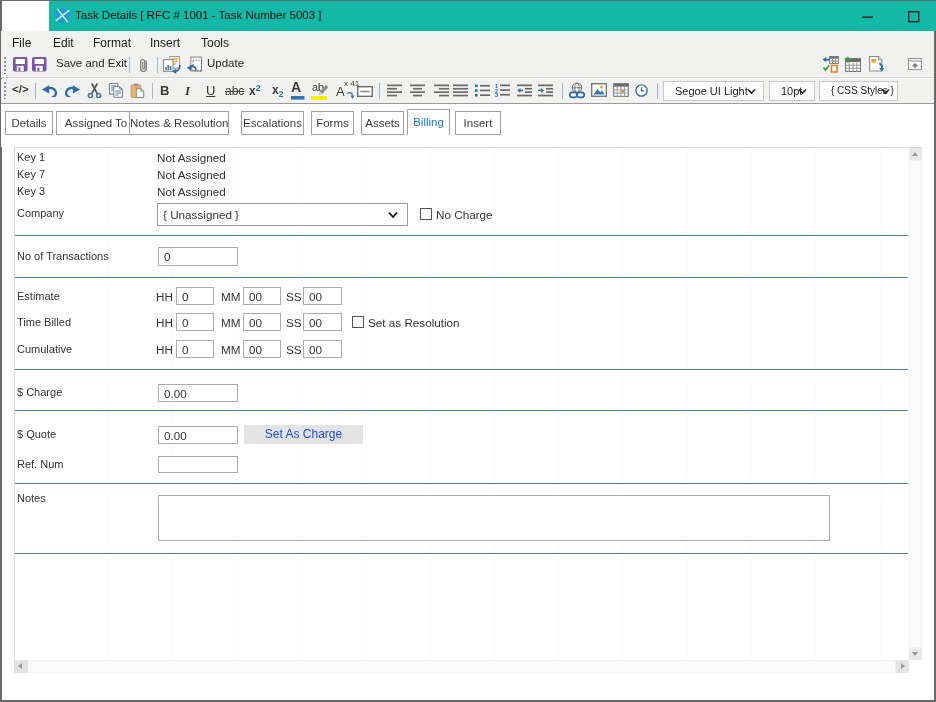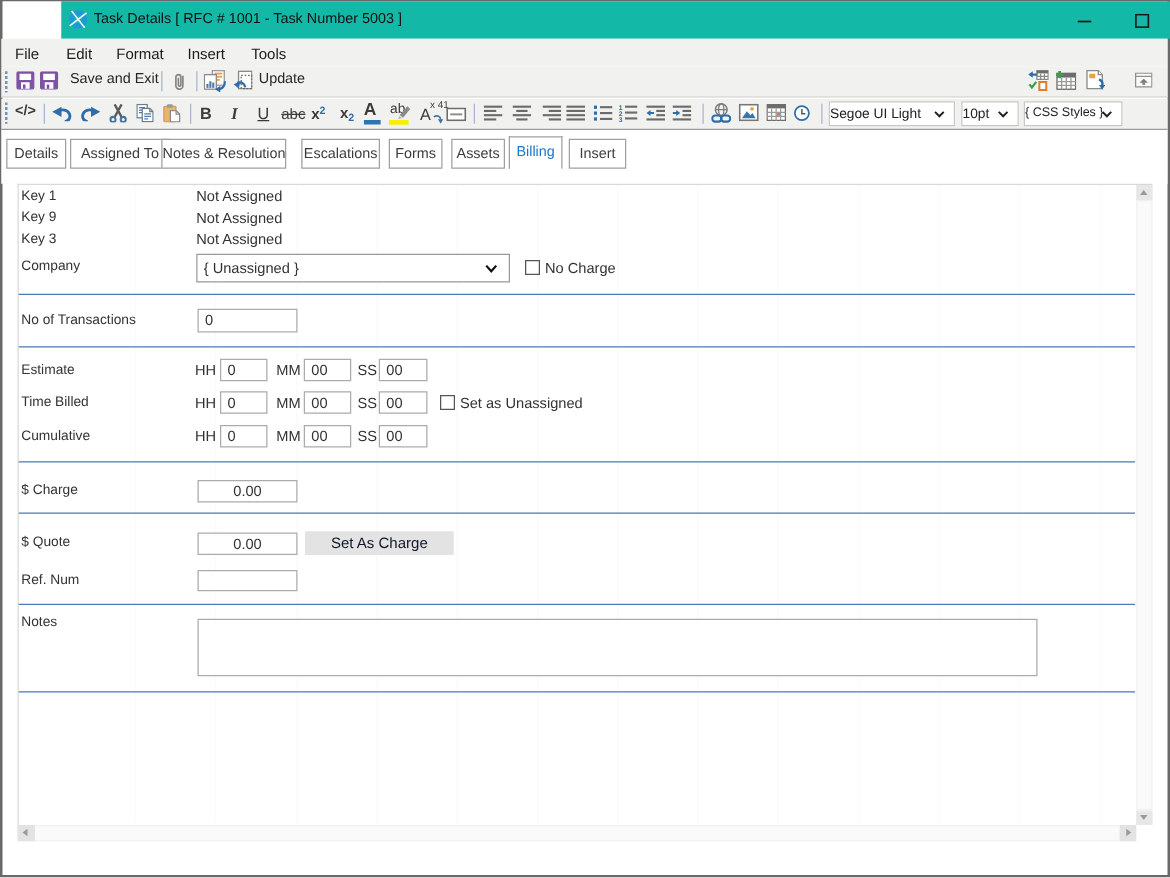--- a/index.html
+++ b/index.html
@@ -11,32 +11,32 @@
   #titlebar { position:absolute; left:1px; top:1px; width:933px; height:30px; background:#14b8a6;margin-left:48px; }
   #title-text { position:absolute; left:26px; top:8px; font-size:11.5px; color:#111; white-space:nowrap; }
   #menubar { position:absolute; left:1px; top:31px; width:933px; height:22px; background:#f1f1ef; }
   .menu-item { position:absolute; top:5px; font-size:12px; color:#1a1a1a; }
   #toolbar1 { position:absolute; left:1px; top:53px; width:933px; height:25px; background:#f1f1ef; border-bottom:1px solid #d7d7d7; }
   #toolbar2 { position:absolute; left:1px; top:79px; width:933px; height:25px; background:#f1f1ef; border-bottom:1px solid #9a9a9a; }
   .grip { position:absolute; left:3px; width:2px; background-image:repeating-linear-gradient(to bottom,#7593b5 0,#7593b5 2px,transparent 2px,transparent 4px); }
   .tsep { position:absolute; width:1px; background:#a7b7cb; }
   .tbtxt { position:absolute; font-size:11.5px; color:#262626; white-space:nowrap; }
   .fmt { position:absolute; font-size:13px; color:#3b3b3b; white-space:nowrap; }
-  .combo { position:absolute; top:2px; height:20px; background:#fff; border:1px solid #c8c8c8; font-size:11px; color:#222; line-height:18px; padding-left:0; white-space:nowrap; }
+  .combo { position:absolute; top:2px; height:20px; background:#fff; border:1px solid #c8c8c8; font-size:11px; color:#222; line-height:18px; padding-left:11px; white-space:nowrap; }
   .combo svg { position:absolute; right:7px; top:6px; }
   #tabstrip { position:absolute; left:1px; top:104px; width:933px; height:43px; background:#fff; }
   .tab { position:absolute; top:7px; height:24px; background:#fff; border:1px solid #a0a0a0; font-size:11.5px; white-space:nowrap; overflow:hidden; color:#3c3c3c; text-align:center; line-height:22px; }
   .tab.sel { top:5px; height:26px; border-bottom:none; color:#1976d2; line-height:25px; }
   #content { position:absolute; left:14px; top:147px; width:908px; height:526px; background:#fff; border-top:1px solid #d9d9d9; border-left:1px solid #d9d9d9; }
   .vline { position:absolute; top:0; width:1px; height:511px; background:#fafafa; }
   .bluesep { position:absolute; left:0; width:893px; height:1px; background:#4d79b8; }
   .lab { position:absolute; left:2px; font-size:11px; color:#333; white-space:nowrap; }
   .val { position:absolute; font-size:11.7px; color:#333; white-space:nowrap; }
   .inp { position:absolute; background:#fff; border:1px solid #ababab; font-size:11.7px; color:#333; line-height:17px; padding:0 5px; }
-  .inp.r { text-align:center; }
+  .inp.r { text-align:left; }
   .cb { position:absolute; width:12px; height:12px; border:1px solid #555; background:#fff; }
   .tri { width:0; height:0; position:absolute; }
 </style>
 </head>
 <body>
 <div id="win"></div>
 <div id="titlebar">
 <svg class="icon" style="left:5px;top:6px" width="17" height="17" viewBox="0 0 17 17">
       <circle cx="8.5" cy="8.5" r="5.2" fill="none" stroke="#1d9ad6" stroke-width="4.2"></circle>
       <g stroke="#fff" stroke-width="1.2">
@@ -323,21 +323,21 @@
 <div class="vline" style="left:415px"></div>
 <div class="vline" style="left:479px"></div>
 <div class="vline" style="left:543px"></div>
 <div class="vline" style="left:607px"></div>
 <div class="vline" style="left:672px"></div>
 <div class="vline" style="left:736px"></div>
 <div class="vline" style="left:800px"></div>
 <div class="vline" style="left:865px"></div>
 <div class="lab" style="top:3px">Key 1</div>
 <div class="val" style="left:142px;top:3px">Not Assigned</div>
-<div class="lab" style="top:20px">Key 9</div>
+<div class="lab" style="top:20px">Key 7</div>
 <div class="val" style="left:142px;top:20px">Not Assigned</div>
 <div class="lab" style="top:37px">Key 3</div>
 <div class="val" style="left:142px;top:37px">Not Assigned</div>
 <div class="lab" style="top:59px">Company</div>
 <div class="inp" style="left:142px;top:55px;width:251px;height:23px;line-height:21px;border-color:#999">{ Unassigned }<svg style="position:absolute;right:9px;top:7px" width="10" height="8" viewBox="0 0 10 8">
         <path d="M1 1.5 L5 6 L9 1.5" fill="none" stroke="#111" stroke-width="1.8"></path>
       </svg></div>
 <div class="cb" style="left:405px;top:60px"></div>
 <div class="val" style="left:421px;top:60px">No Charge</div>
 <div class="bluesep" style="top:87px"></div>
@@ -359,28 +359,28 @@
 <div class="val" style="left:271px;top:168px">SS</div>
 <div class="inp" style="left:288px;top:165px;width:39px;height:18px">00</div>
 <div class="lab" style="top:195px">Cumulative</div>
 <div class="val" style="left:141px;top:195px">HH</div>
 <div class="inp" style="left:161px;top:192px;width:38px;height:18px">0</div>
 <div class="val" style="left:206px;top:195px">MM</div>
 <div class="inp" style="left:228px;top:192px;width:38px;height:18px">00</div>
 <div class="val" style="left:271px;top:195px">SS</div>
 <div class="inp" style="left:288px;top:192px;width:39px;height:18px">00</div>
 <div class="cb" style="left:337px;top:168px"></div>
-<div class="val" style="left:353px;top:168px">Set as Unassigned</div>
+<div class="val" style="left:353px;top:168px">Set as Resolution</div>
 <div class="bluesep" style="top:221px"></div>
 <div class="lab" style="top:238px">$ Charge</div>
 <div class="inp r" style="left:143px;top:236px;width:80px;height:18px">0.00</div>
 <div class="bluesep" style="top:262px"></div>
 <div class="lab" style="top:280px">$ Quote</div>
 <div class="inp r" style="left:143px;top:278px;width:80px;height:18px">0.00</div>
-<div style="position:absolute;left:229px;top:277px;width:119px;height:19px;background:#e3e3e3;font-size:12px;color:#0f172a;text-align:center;line-height:19px">Set As Charge</div>
+<div style="position:absolute;left:229px;top:277px;width:119px;height:19px;background:#e3e3e3;font-size:12px;color:#1d4ed8;text-align:center;line-height:19px">Set As Charge</div>
 <div class="lab" style="top:310px">Ref. Num</div>
 <div class="inp" style="left:143px;top:308px;width:80px;height:17px"></div>
 <div class="bluesep" style="top:335px"></div>
 <div class="lab" style="top:344px">Notes</div>
 <div class="inp" style="left:143px;top:347px;width:672px;height:46px"></div>
 <div class="bluesep" style="top:405px"></div>
 <div style="position:absolute;left:894px;top:0;width:13px;height:512px;background:#f1f1f1">
       <div style="position:absolute;left:0;top:0;width:13px;height:12px;background:#e7e7e7">
         <div class="tri" style="left:3px;top:4px;border-left:3.5px solid transparent;border-right:3.5px solid transparent;border-bottom:4.5px solid #9a9a9a"></div>
       </div>

